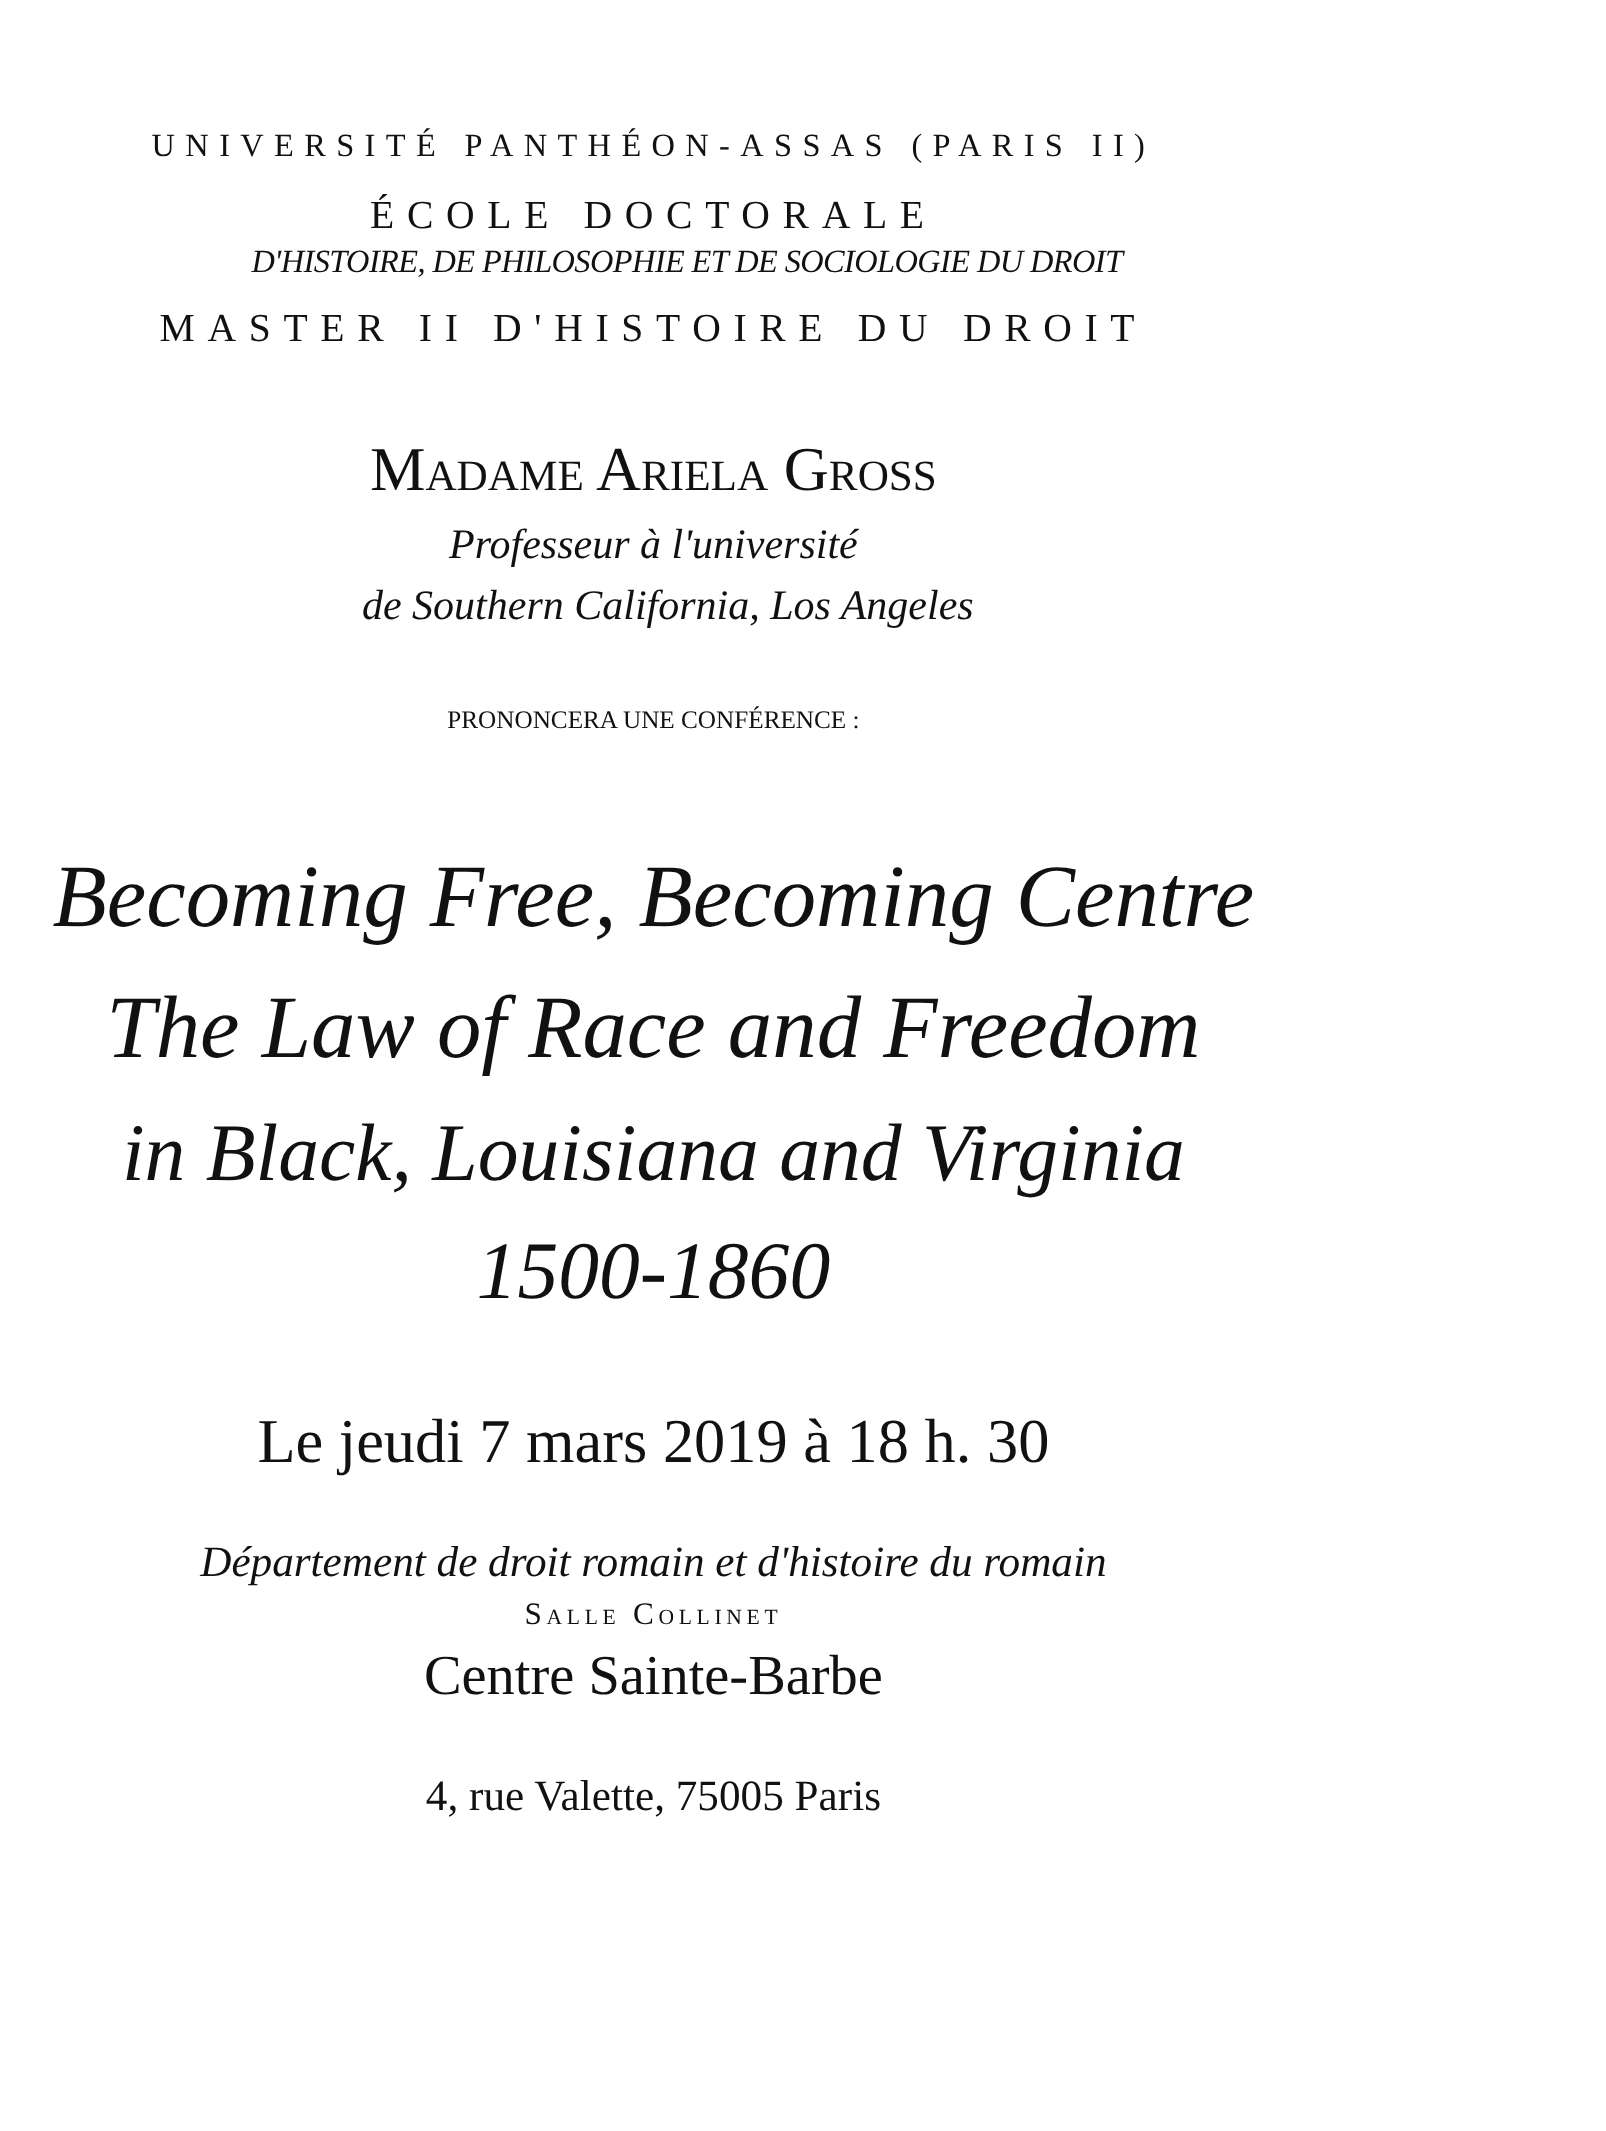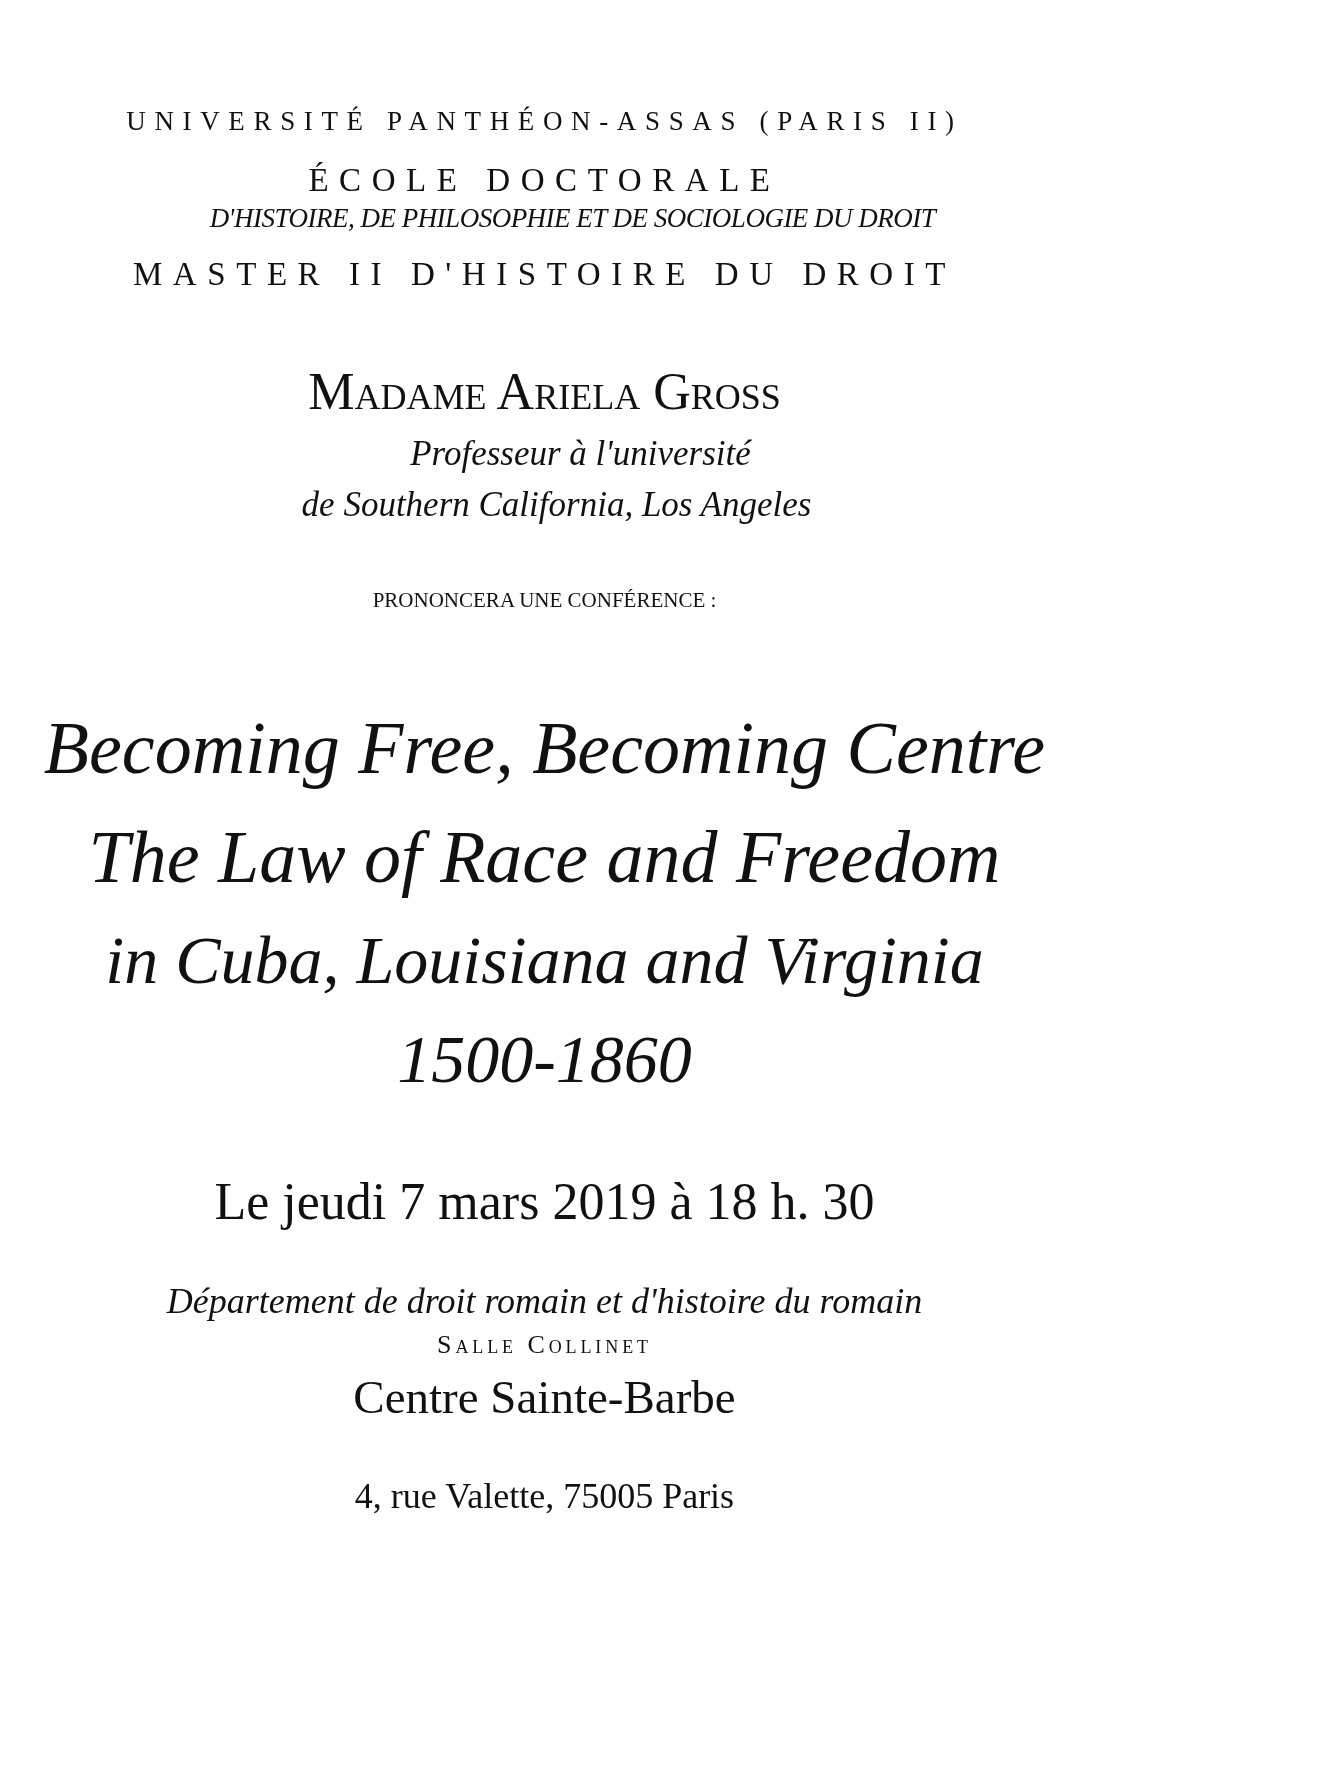--- a/index.html
+++ b/index.html
@@ -12,28 +12,28 @@
 </head>
 <body>
 
 <div>
   <div class="line spaced" style="top:106px;font-size:27px;">UNIVERSITÉ PANTHÉON-ASSAS (PARIS II)</div>
   <div class="line spaced" style="top:162px;font-size:33px;text-align:center;">ÉCOLE DOCTORALE</div>
   <div class="line it" style="top:203px;font-size:27px;letter-spacing:-0.5px;margin-left:28px;">D'HISTOIRE, DE PHILOSOPHIE ET DE SOCIOLOGIE DU DROIT</div>
   <div class="line spaced" style="top:256px;font-size:33px;">MASTER II D'HISTOIRE DU DROIT</div>
 
   <div class="line sc" style="top:362px;font-size:52px;">Madame Ariela Gross</div>
-  <div class="line it" style="top:434px;font-size:35px;padding-left:36px;">Professeur à l'université</div>
+  <div class="line it" style="top:434px;font-size:35px;">Professeur à l'université</div>
   <div class="line it" style="top:485px;font-size:35px;padding-left:12px;">de Southern California, Los Angeles</div>
 
   <div class="line" style="top:588px;font-size:21px;">PRONONCERA UNE CONFÉRENCE :</div>
 
   <div class="line it" style="top:706px;font-size:74px;">Becoming Free, Becoming Centre</div>
   <div class="line it" style="top:815px;font-size:74px;">The Law of Race and Freedom</div>
-  <div class="line it" style="top:921px;font-size:68px;">in Cuba, Louisiana and Virginia</div>
+  <div class="line it" style="top:921px;font-size:68px;">in Black, Louisiana and Virginia</div>
   <div class="line it" style="top:1020px;font-size:68px;">1500-1860</div>
 
   <div class="line" style="top:1172px;font-size:52px;">Le jeudi 7 mars 2019 à 18 h. 30</div>
 
   <div class="line it" style="top:1280px;font-size:36px;">Département de droit romain et d'histoire du romain</div>
   <div class="line sc" style="top:1330px;font-size:26px;letter-spacing:0.15em;">Salle Collinet</div>
   <div class="line" style="top:1370px;font-size:47px;">Centre Sainte-Barbe</div>
   <div class="line" style="top:1432px;font-size:36px;margin-top:43px;">4, rue Valette, 75005 Paris</div>
 </div>
 

